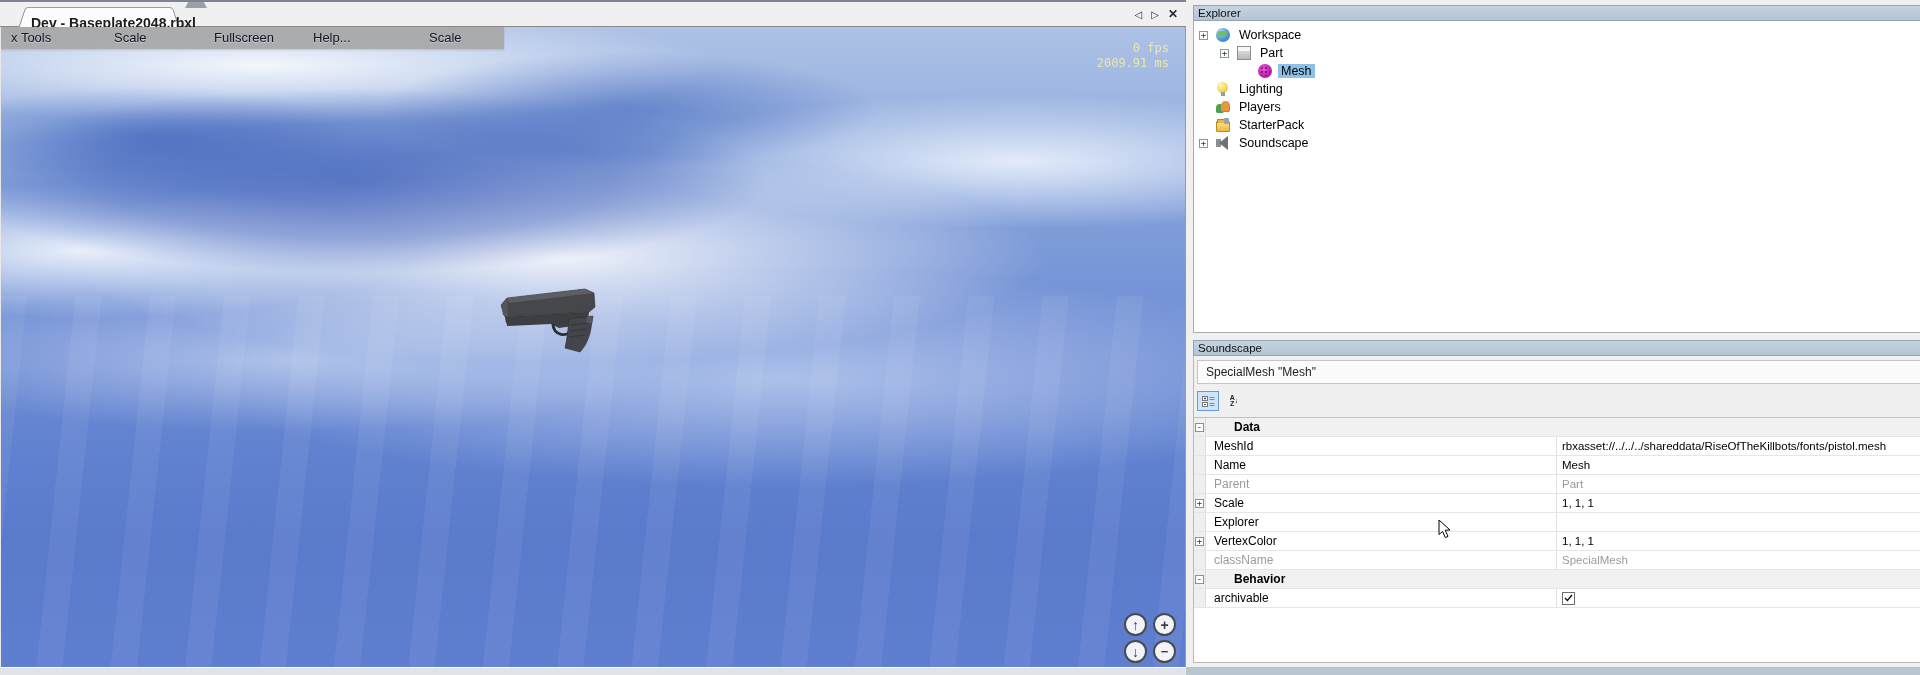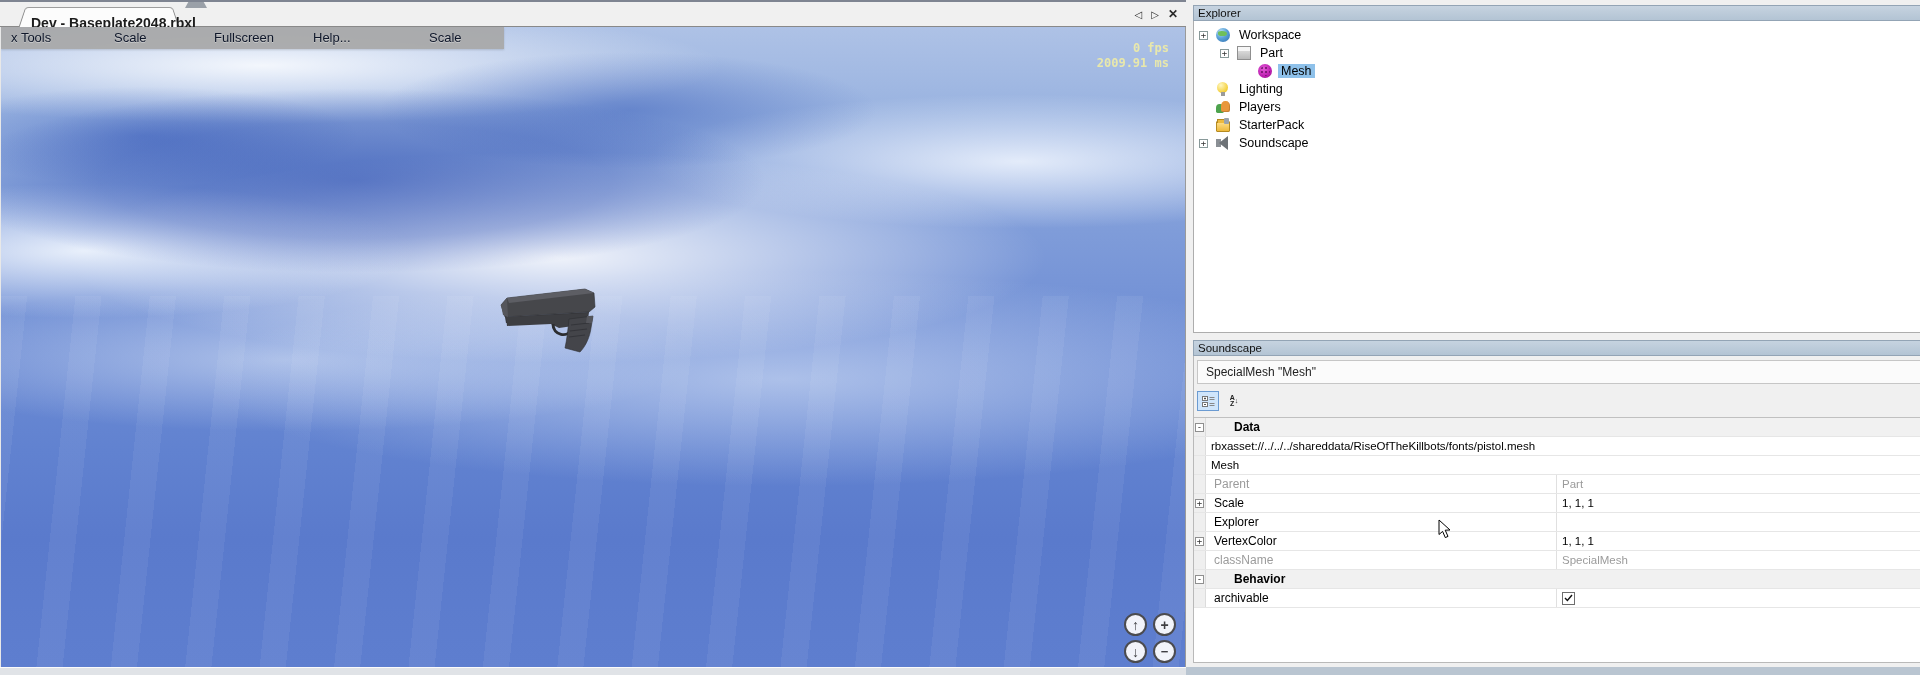--- a/index.html
+++ b/index.html
@@ -41,21 +41,21 @@
     background:repeating-linear-gradient(96deg, rgba(255,255,255,0.10) 0 26px, rgba(255,255,255,0) 26px 74px);
     opacity:.55; }
 
   .menubar { position:absolute; left:0; top:0; width:503px; height:22px;
              background:rgba(167,167,167,0.92); box-shadow:0 1px 2px rgba(0,0,0,0.15); }
   .menubar .mi { position:absolute; top:3px; font-size:13px; color:#0f172a;
                  text-shadow:0 1px 0 rgba(255,255,255,0.35); white-space:nowrap; cursor:default; }
 
   .fps-block { position:absolute; top:14px; right:16px; text-align:right;
                font-family:"DejaVu Sans Mono", monospace; font-size:12px; line-height:15px;
-               color:#f0eda6; opacity:0.9;font-weight:bold; }
+               color:#f0eda6; opacity:0.9; }
 
   .navpad { position:absolute; left:1123px; top:586px; width:52px; height:52px;
             display:grid; grid-template-columns:23px 23px; grid-template-rows:23px 23px; gap:4px 6px; }
   .navbtn { width:23px; height:23px; border-radius:50%; background:rgba(250,250,252,0.95);
             border:2.5px solid #4b4b4f; color:#3f3f43; display:flex; align-items:center; justify-content:center;
             font-weight:bold; font-size:14px; line-height:1; }
   .navbtn.small-glyph { font-size:13px; }
 
   
   .rightdock { position:absolute; left:1186px; top:0; width:734px; height:667px; background:#f0f0f0; }
@@ -280,24 +280,26 @@
         <div class="pgrid">
           <div class="pcat">
             <span class="pgutter">
                 <span class="pexp">-</span>
               </span>
             <span class="pcat-label">Data</span>
           </div>
 
           <div class="prow">
             <span class="pgutter"></span>
+            <span class="pname">MeshId</span>
             <span class="pval">rbxasset://../../../shareddata/RiseOfTheKillbots/fonts/pistol.mesh</span>
           </div>
           <div class="prow">
             <span class="pgutter"></span>
+            <span class="pname">Name</span>
             <span class="pval">Mesh</span>
           </div>
           <div class="prow muted">
             <span class="pgutter"></span>
             <span class="pname">Parent</span>
             <span class="pval">Part</span>
           </div>
           <div class="prow">
             <span class="pgutter">
                 <span class="pexp">+</span>

